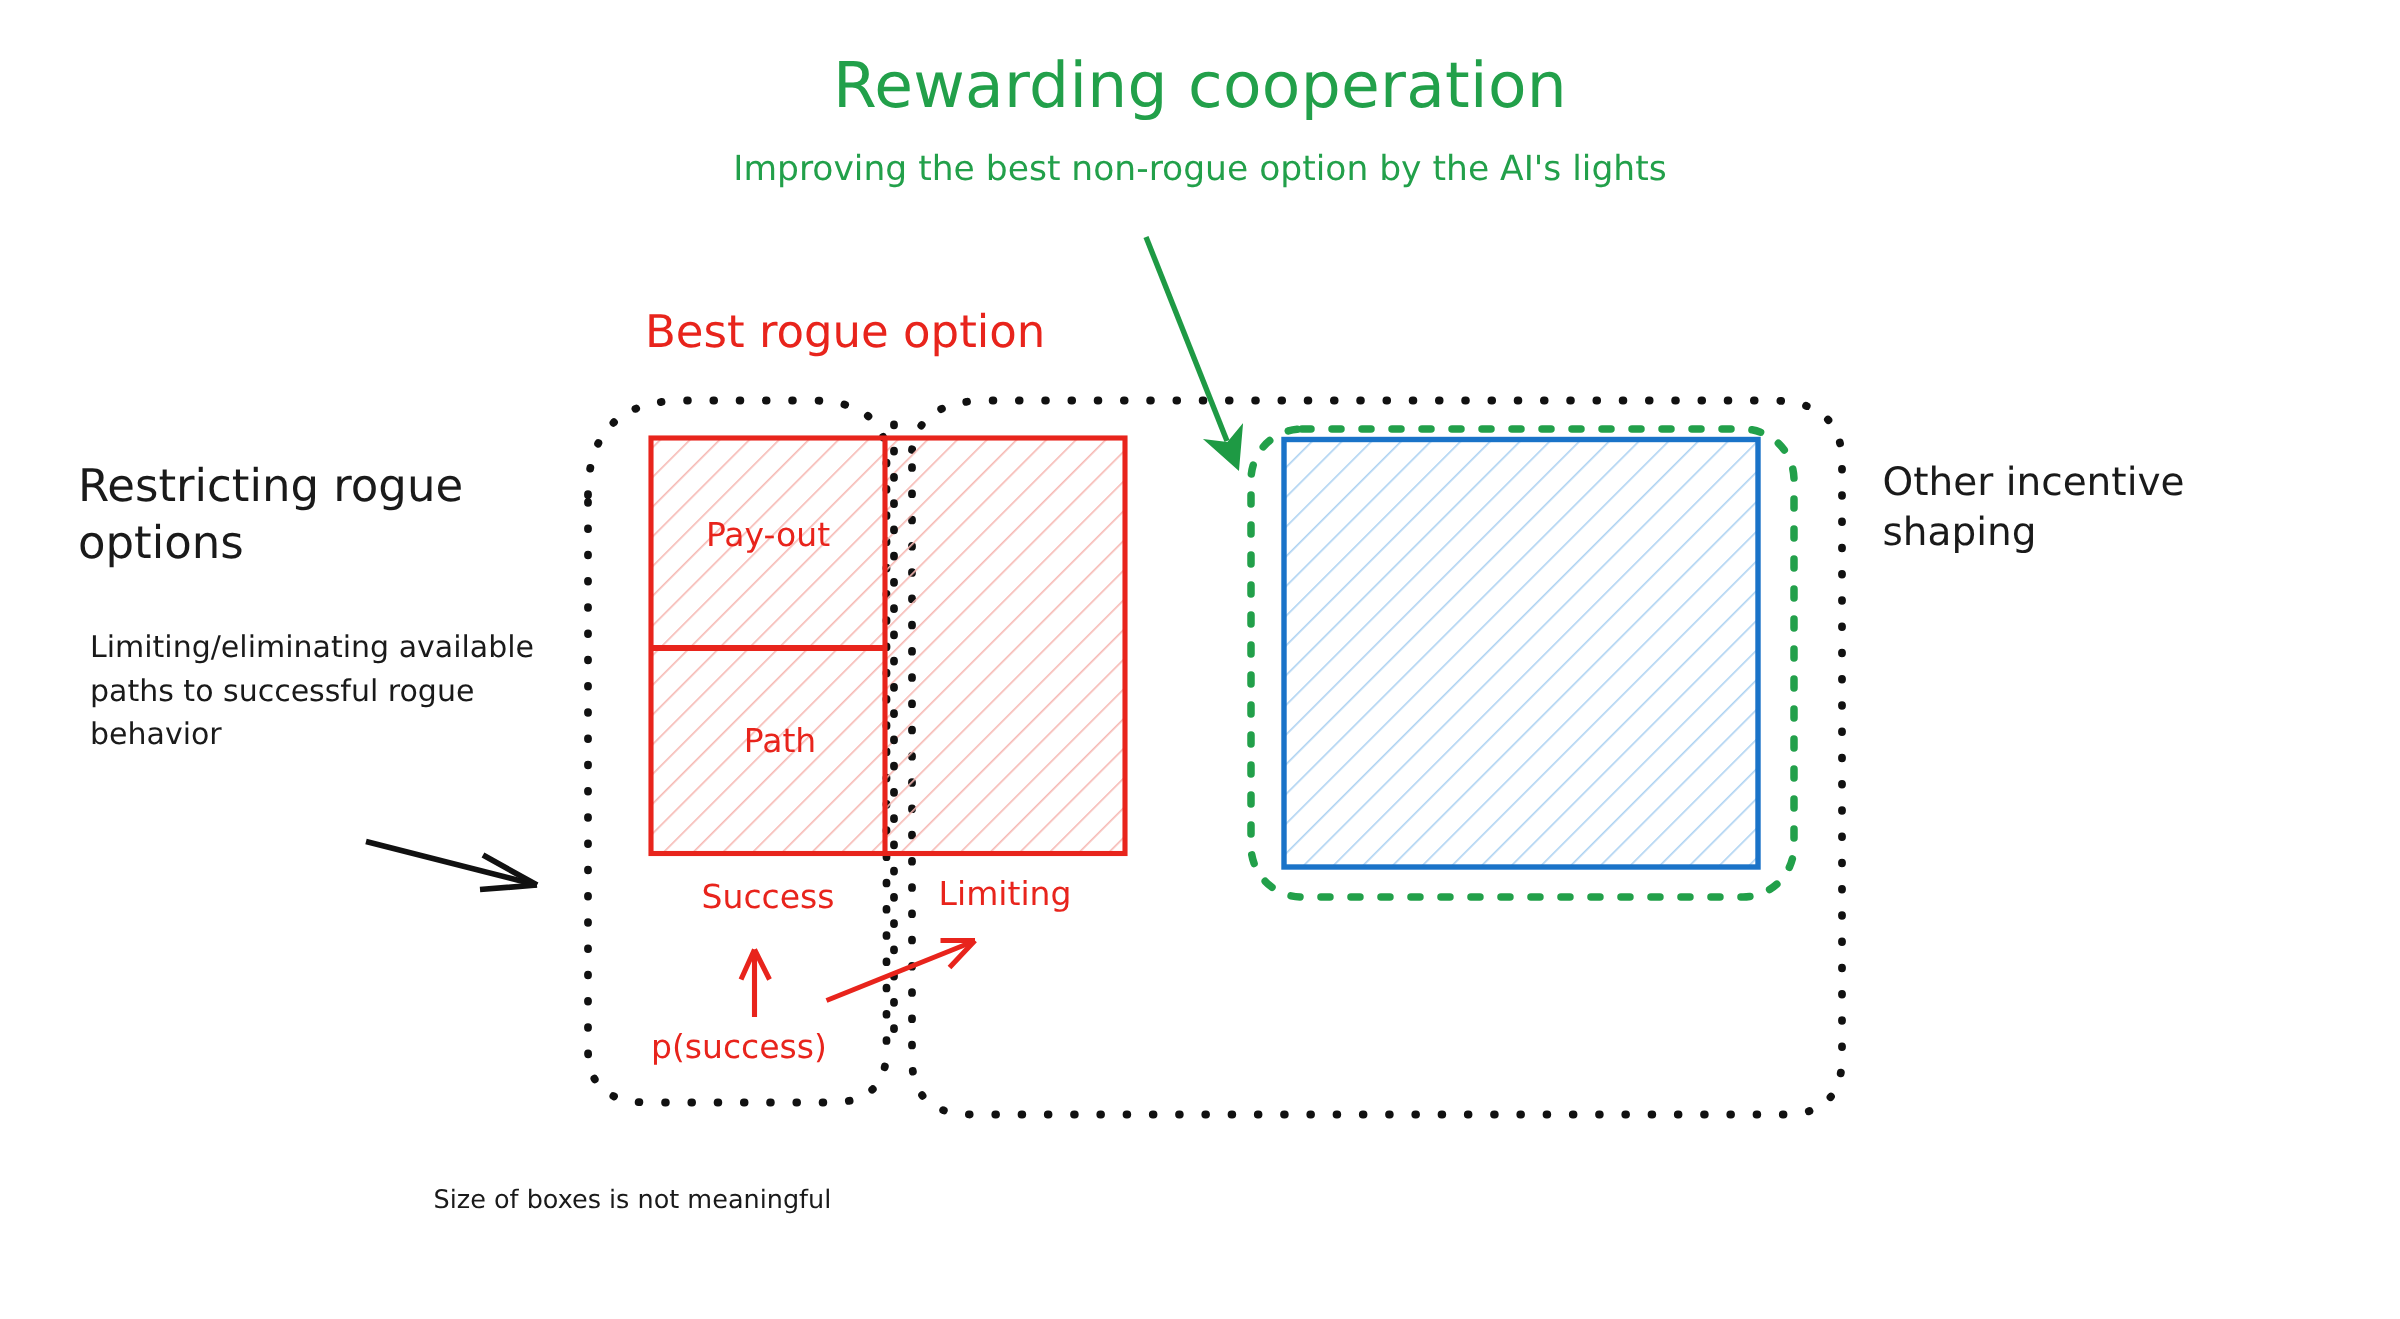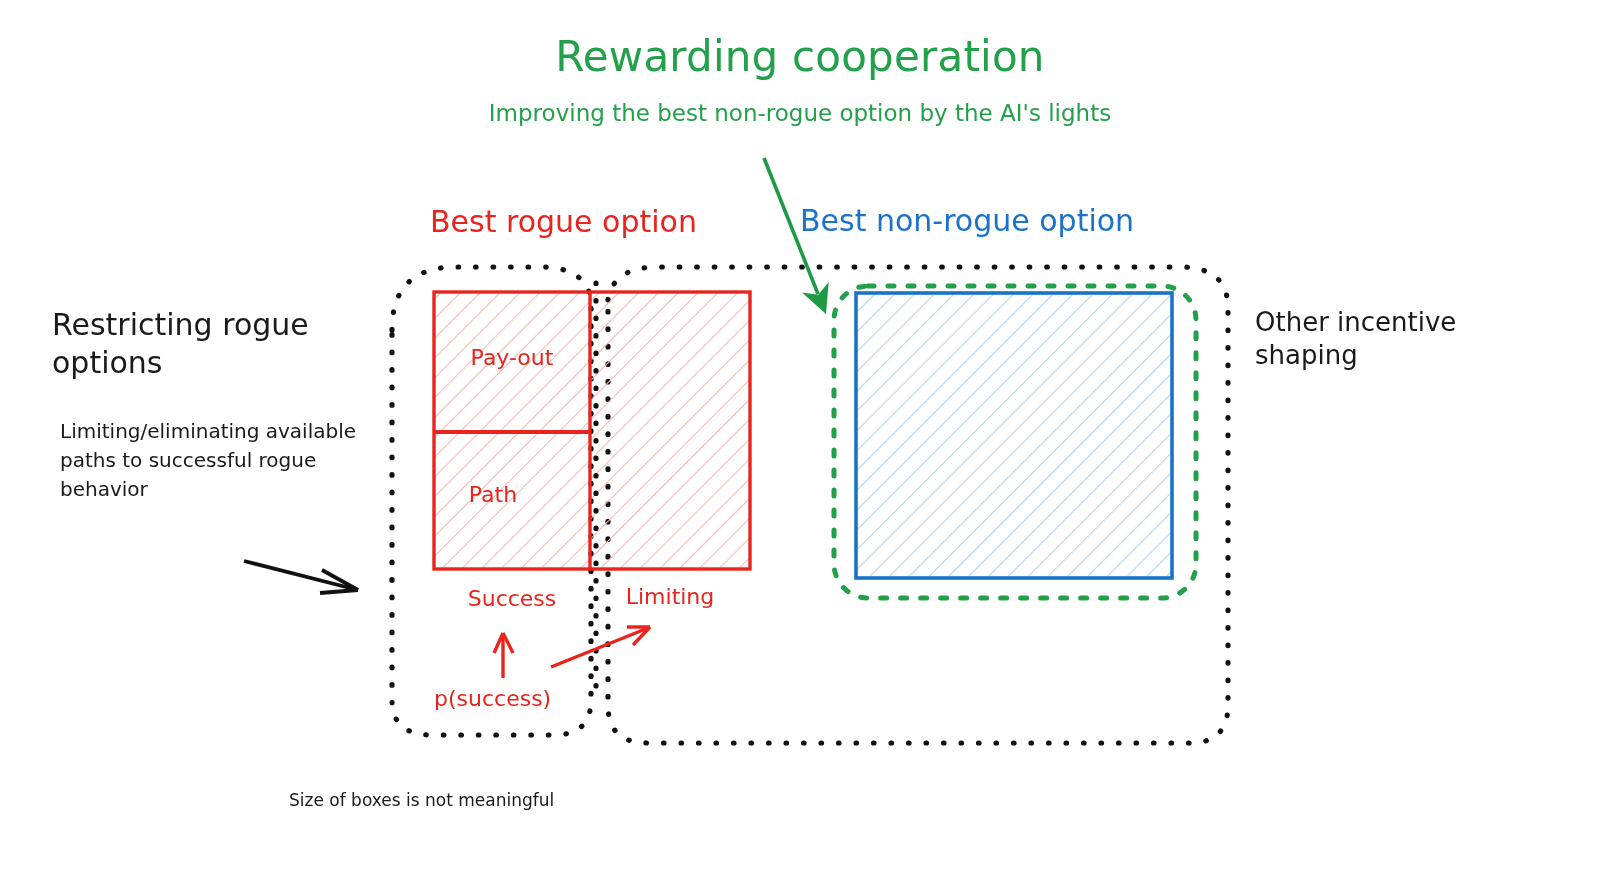--- a/index.html
+++ b/index.html
@@ -86,21 +86,21 @@
     white-space: normal;
   }
 
   
   #label-payout {
     left: 434px; top: 345px;
     width: 156px; text-align: center;
     font-size: 22px; color: #e8241c;
   }
   #label-path {
-    left: 415px; top: 482px;
+    left: 442px; top: 482px;
     width: 156px; text-align: center;
     font-size: 22px; color: #e8241c;
   }
   #label-success {
     left: 434px; top: 586px;
     width: 156px; text-align: center;
     font-size: 22px; color: #e8241c;
   }
   #label-failure {
     left: 590px; top: 584px;
@@ -171,21 +171,20 @@
     <g>
       <line x1="551" y1="667" x2="648" y2="628" stroke="#e8241c" stroke-width="3.4"></line>
       <path d="M 650 627 L 627 627 M 650 627 L 633 645" stroke="#e8241c" stroke-width="3.4" fill="none"></path>
     </g>
   </svg>
 
   <div class="txt" id="title-main">Rewarding cooperation</div>
   <div class="txt" id="title-sub">Improving the best non-rogue option by the AI's lights</div>
 
   <div class="txt" id="label-rogue">Best rogue option</div>
-  <div class="txt" id="label-nonrogue">Best non-rogue option</div>
 
   <div class="txt" id="left-heading">Restricting rogue options</div>
   <div class="txt" id="left-sub">Limiting/eliminating available paths to successful rogue behavior</div>
 
   <div class="txt" id="right-heading">Other incentive shaping</div>
 
   <div class="txt" id="label-payout">Pay-out</div>
   <div class="txt" id="label-path">Path</div>
   <div class="txt" id="label-success">Success</div>
   <div class="txt" id="label-failure">Limiting</div>

